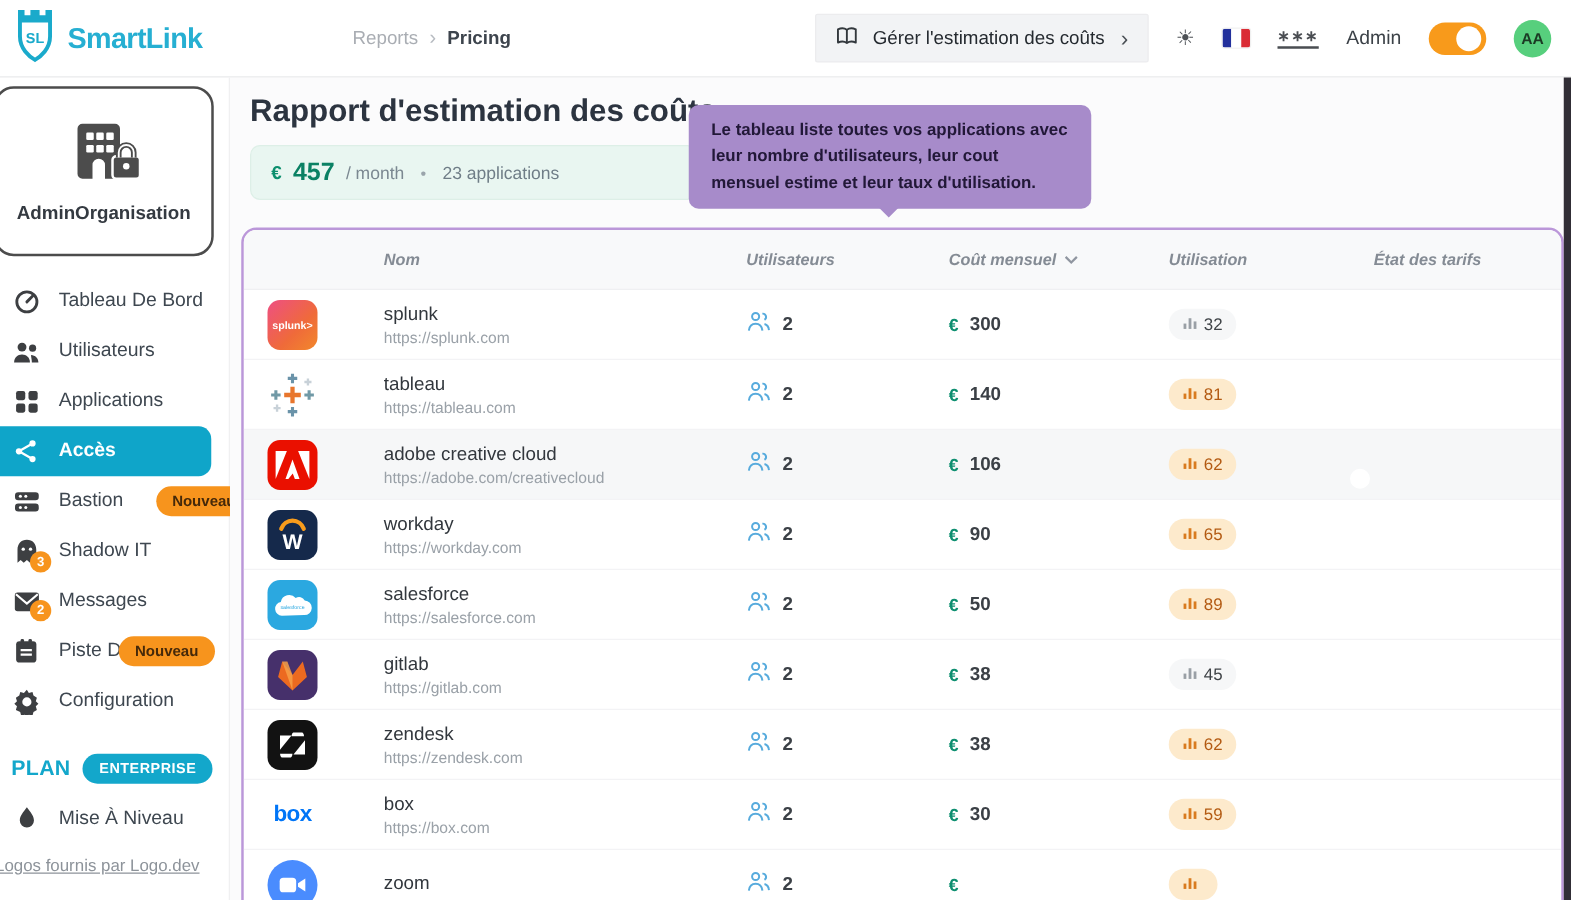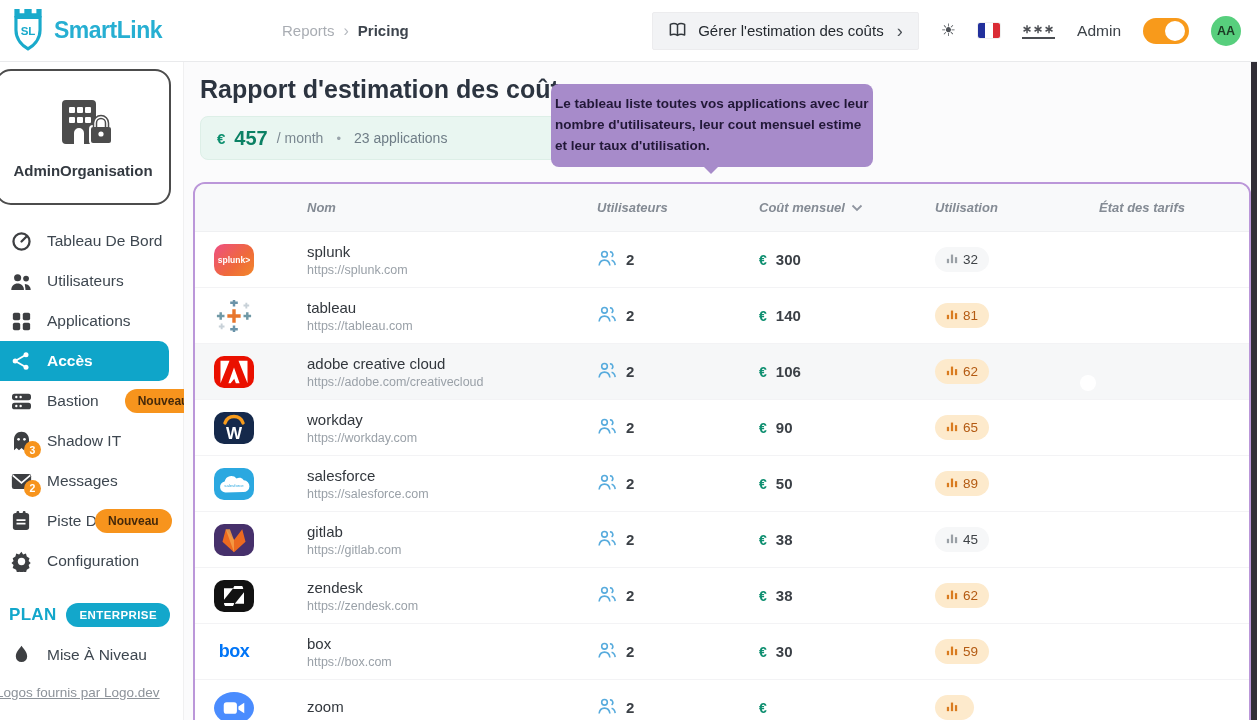--- a/index.html
+++ b/index.html
@@ -73,37 +73,37 @@
   .page-title { margin:13px 0 0 7px; font-size:25px; font-weight:bold; color:#2c3440; }
   .cost-box { margin:12px 0 0 7px; width:358px; height:44px; background:#e9f6f1;
     border:1px solid #ddefe7; border-radius:8px; display:flex; align-items:center;
     gap:9px; padding:0 16px; }
   .cost-box .eur { color:#0c8f6e; font-size:15px; font-weight:bold; }
   .cost-box .val { color:#0b8164; font-size:20px; font-weight:bold; }
   .cost-box .per { color:#7b8891; font-size:14px; }
   .cost-box .dot { color:#9aa4ab; font-size:13px; margin:0 4px; }
   .cost-box .apps { color:#6f7d87; font-size:14px; }
   .tooltip { position:absolute; left:367px; top:22px; width:322px; background:#a78bca;
-    border-radius:8px; padding:10px 4px; font-size:13.5px; font-weight:bold;
+    border-radius:8px; padding:10px 18px; font-size:13.5px; font-weight:bold;
     color:#221838; line-height:1.55; z-index:5; }
   .tooltip:after { content:""; position:absolute; bottom:-16px; left:50%;
     margin-left:-10px; border:9px solid transparent; border-top:9px solid #a78bca; }
 
   
   .table-card { margin:22px 6px 0 0; border:2px solid #bb97d9; border-radius:12px;
     background:#fff; overflow:hidden; height:560px; }
   .tgrid { display:grid; grid-template-columns:112px 290px 162px 176px 164px 1fr;
     align-items:center; }
   .thead { height:48px; background:#f8f9fa; border-bottom:1px solid #eff0f2;
     font-size:13px; color:#848b94; font-weight:bold; }
   .thead .th { display:flex; align-items:flex-end; gap:6px;font-style:italic; }
   .trow { height:56px; border-bottom:1px solid #f3f3f5; background:#fff; }
   .trow.hl { background:#f6f7f8; }
   .logo-cell { padding-left:19px; }
-  .applogo { width:40px; height:32px; border-radius:10px; display:flex;
+  .applogo { width:40px; height:40px; border-radius:10px; display:flex;
     align-items:center; justify-content:center; overflow:hidden; }
   .name-cell .nm { font-size:15px; color:#32373d; margin-bottom:3px; }
   .name-cell .url { font-size:12.5px; color:#9aa1a8; }
   .cell-flex { display:flex; align-items:center; gap:9px; }
   .users-num, .cost-num { font-size:15px; font-weight:bold; color:#3b4046; }
   .cost-eur { font-size:14px; font-weight:bold; color:#0e8f70; }
   .usage { display:inline-flex; align-items:center; gap:5px; padding:5px 11px;
     border-radius:999px; font-size:13.5px; }
   .usage.orange { background:#fdeacc; color:#b35a12; }
   .usage.orange svg { color:#d97b1f; }

